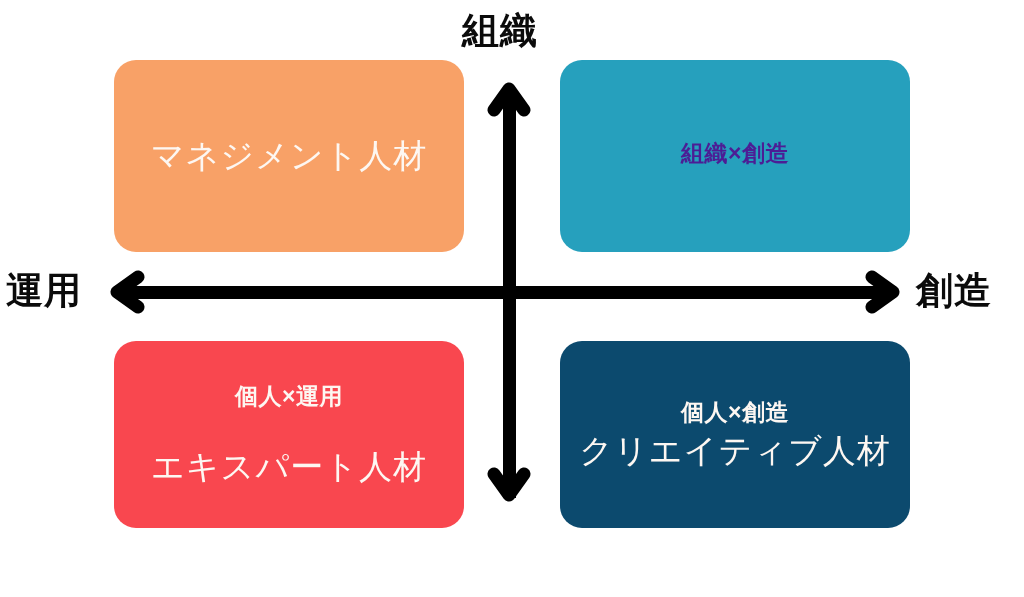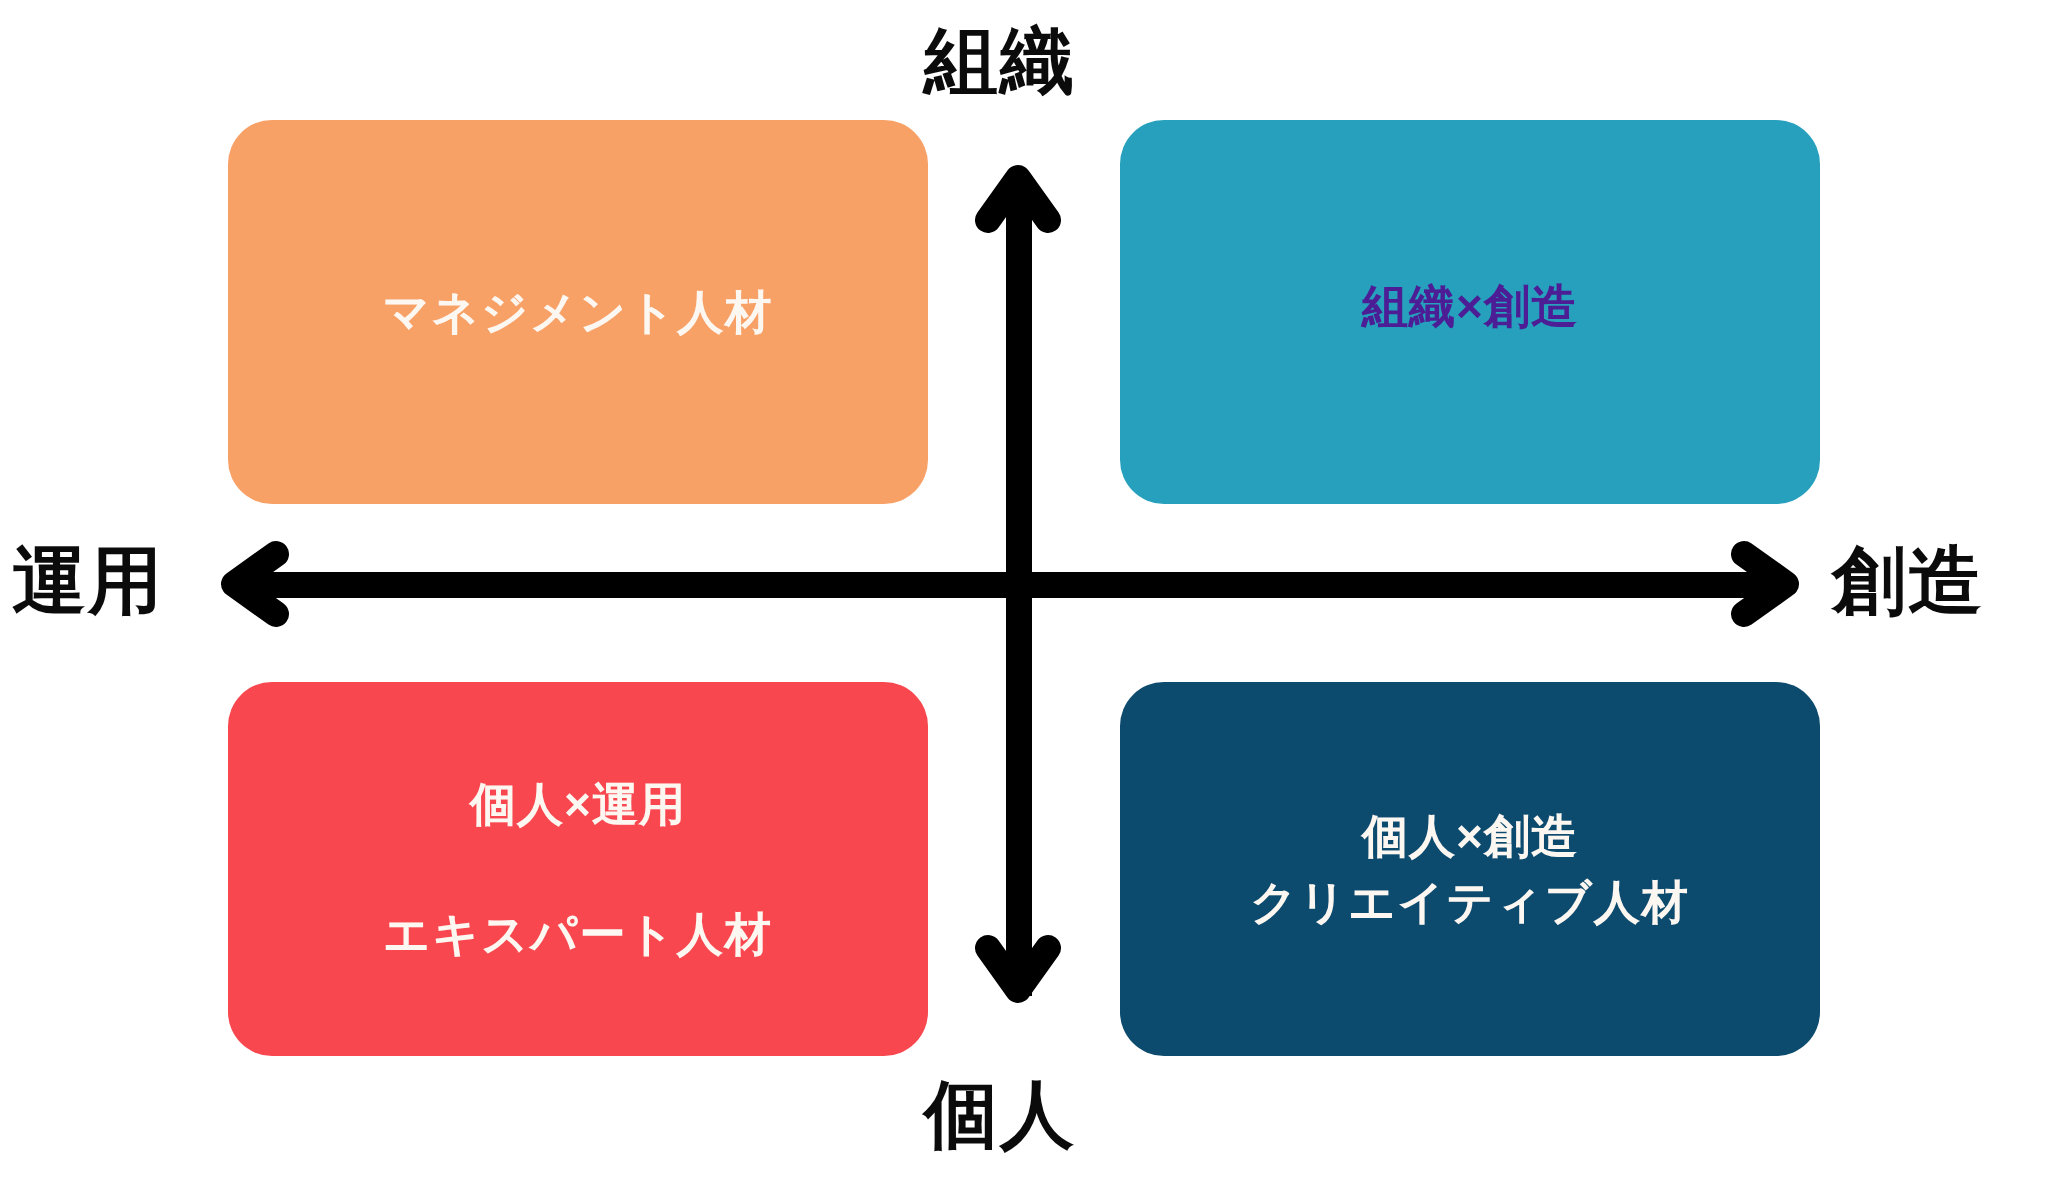--- a/index.html
+++ b/index.html
@@ -32,22 +32,22 @@
     box-sizing: border-box;
   }
   .quad .sub {
     font-size: 23px;
     font-weight: 700;
     letter-spacing: 0.5px;
     margin-bottom: 6px;
     white-space: nowrap;
   }
   .quad .main {
-    font-size: 23px;
-    font-weight: 700;
+    font-size: 33px;
+    font-weight: 400;
     letter-spacing: 1px;
     white-space: nowrap;
   }
 
   #quad-tl { left: 114px;  top: 60px;  width: 350px; height: 192px; }
   #quad-tr { left: 560px;  top: 60px;  width: 350px; height: 192px; }
   #quad-bl { left: 114px;  top: 341px; width: 350px; height: 187px; gap: 32px; }
   #quad-br { left: 560px;  top: 341px; width: 350px; height: 187px; }
 
   
@@ -139,19 +139,18 @@
   </div>
 
   <div class="arrowhead" id="arrow-down">
     <svg viewBox="0 0 44 44">
       <polyline points="7,14 22,35 37,14" fill="none" stroke="#000000" stroke-width="13" stroke-linecap="round" stroke-linejoin="round"></polyline>
     </svg>
   </div>
 
   <div class="axis-label" id="label-top" style="color: rgb(11, 11, 11);">組織</div>
 
-  <div class="axis-label" id="label-bottom" style="color: rgb(11, 11, 11);">個人</div>
 
   <div class="axis-label" id="label-left" style="color: rgb(11, 11, 11);">運用</div>
 
   <div class="axis-label" id="label-right" style="color: rgb(11, 11, 11);">創造</div>
 
 </div>
 
 </body></html>

